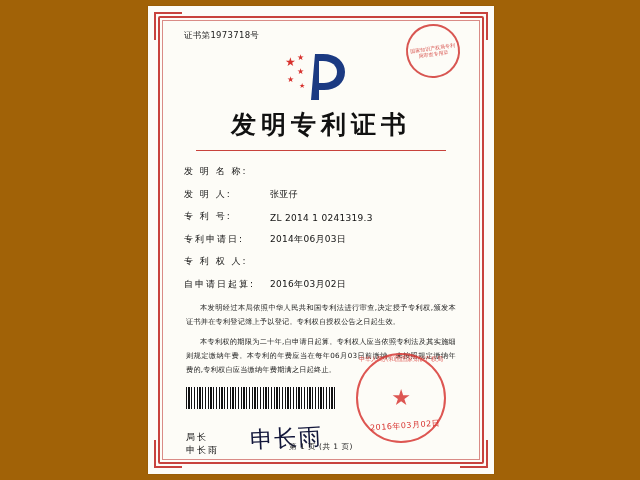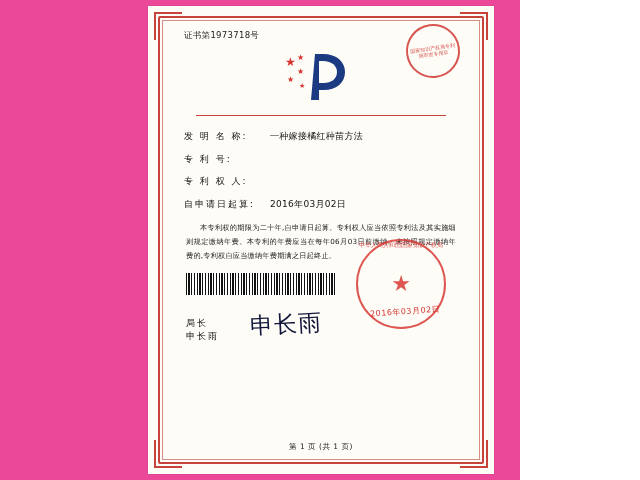--- a/index.html
+++ b/index.html
@@ -6,23 +6,23 @@
     margin: 0;
     padding: 0;
     background: #ffffff;
     width: 640px;
     height: 480px;
     overflow: hidden;
     font-family: "DejaVu Sans", "Liberation Sans", sans-serif;
   }
   #page {
     position: relative;
-    width: 520px;
+    width: 640px;
     height: 480px;
-    background: #ec4899;
+    background: #a16207;
   }
   
   .sheet {
     position: absolute;
     left: 148px;
     top: 6px;
     width: 346px;
     height: 468px;
     background: #fdfcf7;
     box-shadow: 0 0 1px rgba(0,0,0,0.25);
@@ -270,40 +270,50 @@
 
             <text x="10" y="18" fill="#d7322e" font-size="12">★</text>
             <text x="22" y="12" fill="#d7322e" font-size="8">★</text>
             <text x="22" y="26" fill="#d7322e" font-size="8">★</text>
             <text x="12" y="34" fill="#d7322e" font-size="8">★</text>
             <text x="24" y="40" fill="#d7322e" font-size="7">★</text>
           </svg>
         </div>
       </div>
 
+      <div class="title">发明专利证书</div>
       <div class="title-rule"></div>
 
       <div class="fields">
         <div class="field-row">
           <div class="field-label">发 明 名 称:</div>
-          <div class="field-value">一种嫁接橘红种苗方法</div>
+        </div>
+        <div class="field-row">
+          <div class="field-label">发 明 人:</div>
+          <div class="field-value">张亚仔</div>
         </div>
         <div class="field-row">
           <div class="field-label">专 利 号:</div>
+          <div class="field-value">ZL 2014 1 0241319.3</div>
+        </div>
+        <div class="field-row">
+          <div class="field-label">专利申请日:</div>
+          <div class="field-value">2014年06月03日</div>
         </div>
         <div class="field-row">
           <div class="field-label">专 利 权 人:</div>
         </div>
         <div class="field-row">
           <div class="field-label">自申请日起算:</div>
           <div class="field-value">2016年03月02日</div>
         </div>
       </div>
 
       <div class="body-text">
+        <p>本发明经过本局依照中华人民共和国专利法进行审查,决定授予专利权,颁发本证书并在专利登记簿上予以登记。专利权自授权公告之日起生效。</p>
         <p>本专利权的期限为二十年,自申请日起算。专利权人应当依照专利法及其实施细则规定缴纳年费。本专利的年费应当在每年06月03日前缴纳。未按照规定缴纳年费的,专利权自应当缴纳年费期满之日起终止。</p>
       </div>
 
       <div class="barcode"></div>
 
       <div class="signature-area">
         <div class="sig-labels">
           <div>局长</div>
           <div>申长雨</div>
         </div>

